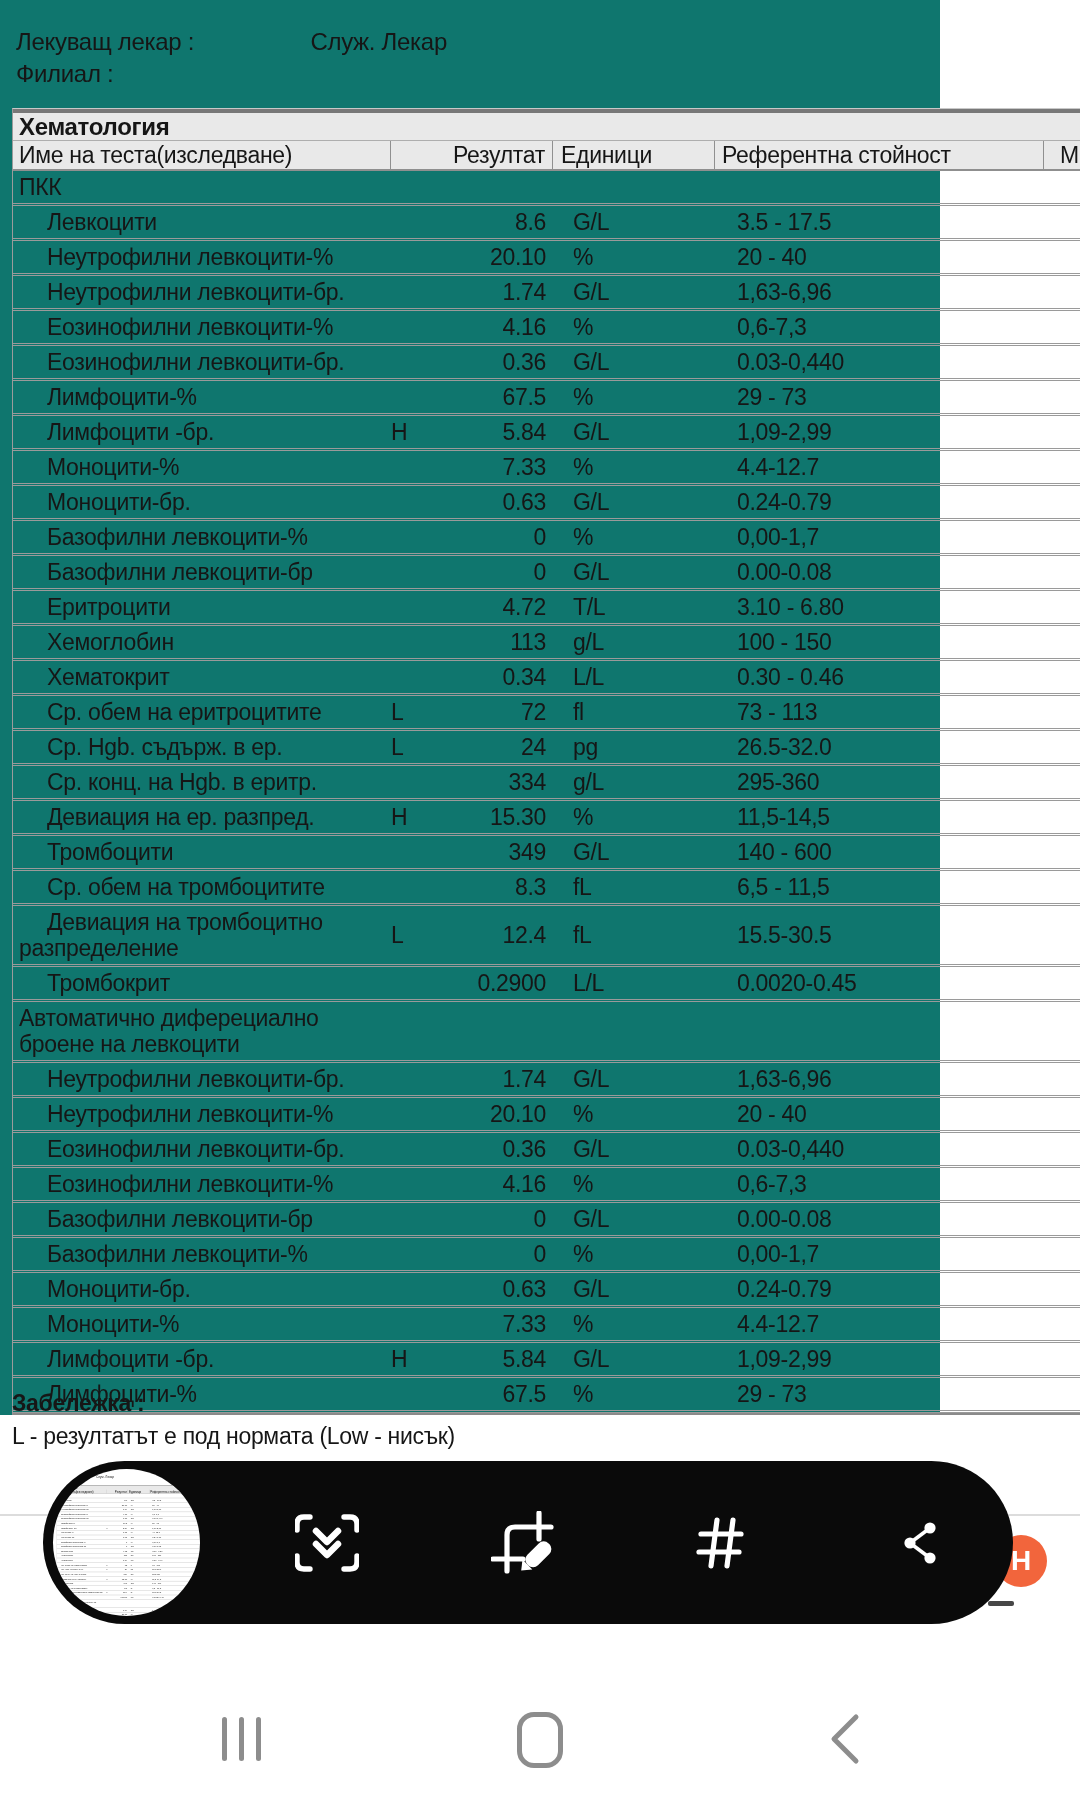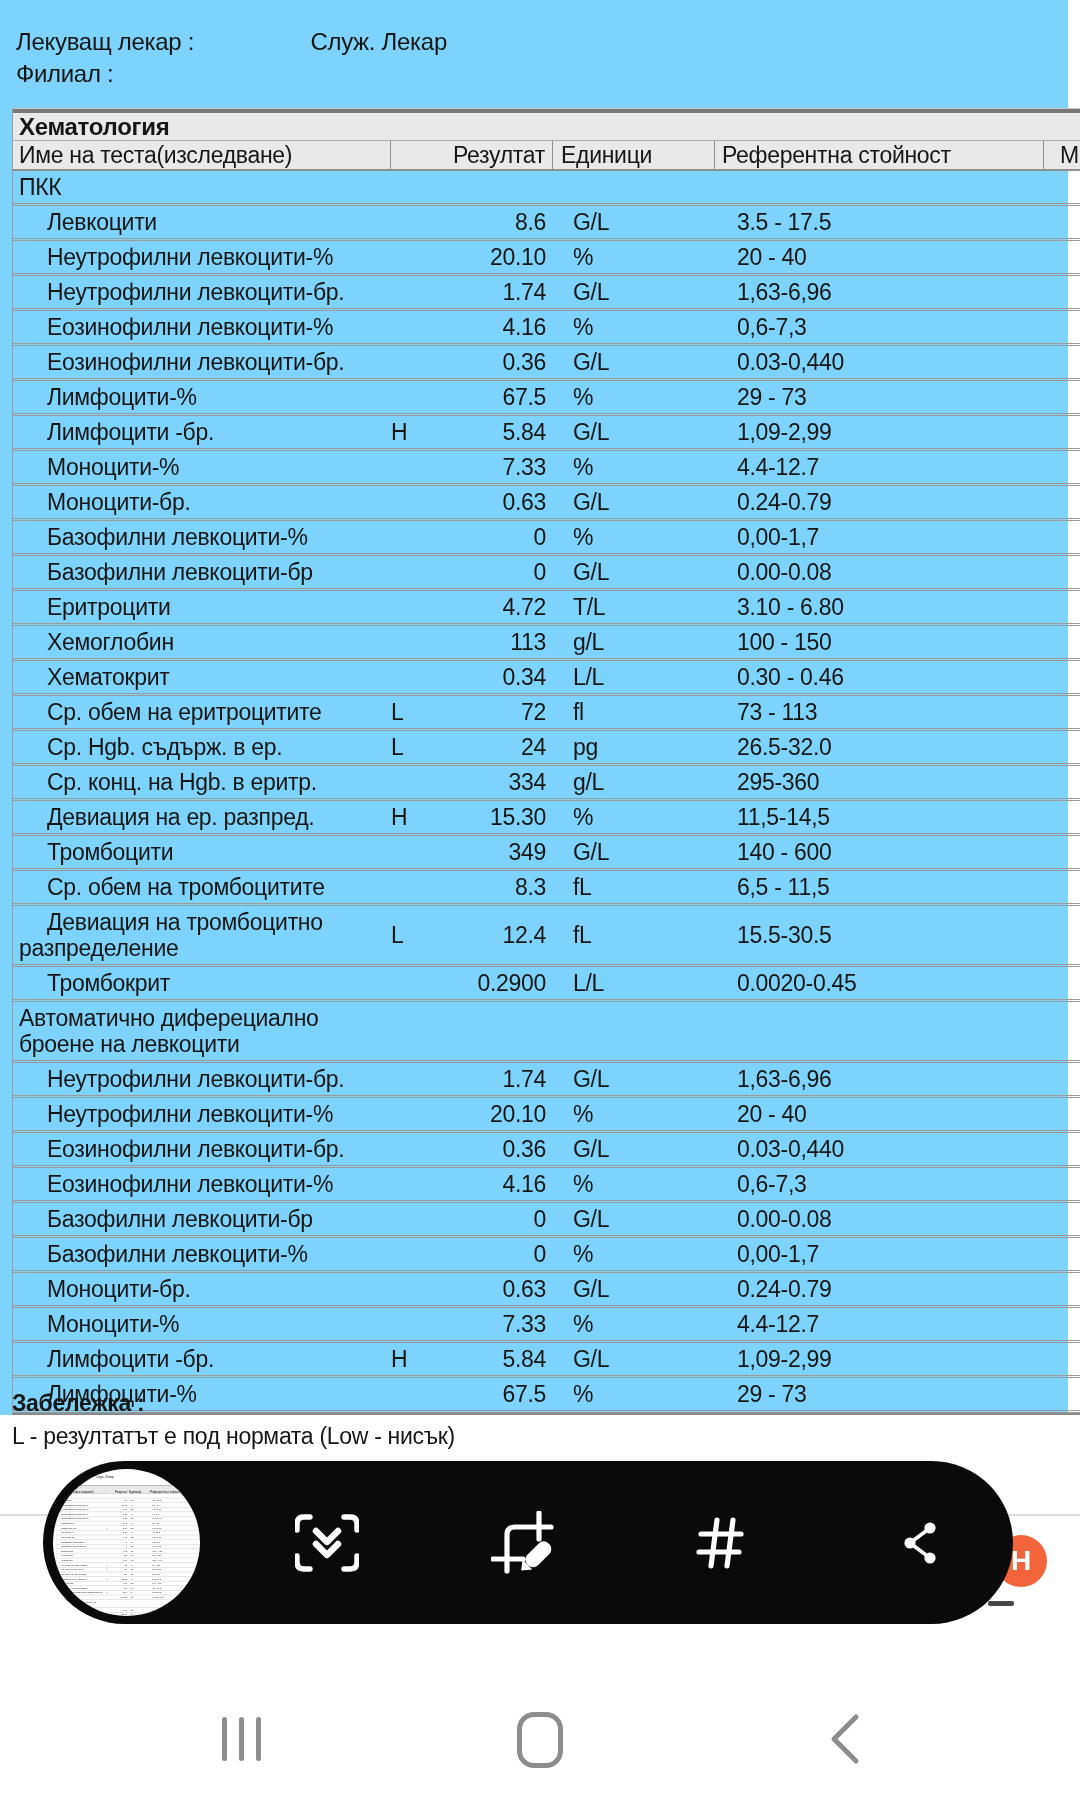--- a/index.html
+++ b/index.html
@@ -1,20 +1,20 @@
 <!DOCTYPE html>
 <html><head>
 <meta charset="utf-8">
 <style>
   html,body{margin:0;padding:0;background:#ffffff;}
   .page{position:relative;width:1080px;height:1802px;background:#fff;overflow:hidden;
         font-family:"Liberation Sans",sans-serif;color:#161616;}
 
   
-  #report{position:absolute;left:0;top:0;width:1068px;background:#7dd3fc;}
+  #report{position:absolute;left:0;top:0;width:940px;background:#0f766e;}
   .doc-header{padding:26px 0 0 16px;font-size:24px;line-height:32px;letter-spacing:-0.3px;}
   .doc-line{white-space:nowrap;}
   .doc-val{margin-left:110px;}
 
   .t-wrap{margin:18px 0 0 12px;width:1098px;border-left:1px solid #9b9b9b;
           border-top:1px solid #c8c8c8;border-bottom:2px solid #8a8a8a;}
   .t-topbar{height:4px;background:#787878;}
   .t-title{height:27px;background:#e9e9e9;border-bottom:1px solid #aeaeae;
            font-size:24px;font-weight:bold;line-height:27px;padding-left:6px;letter-spacing:-0.3px;}
   .t-head{display:grid;grid-template-columns:377px 162px 162px 329px 1fr;height:28px;

